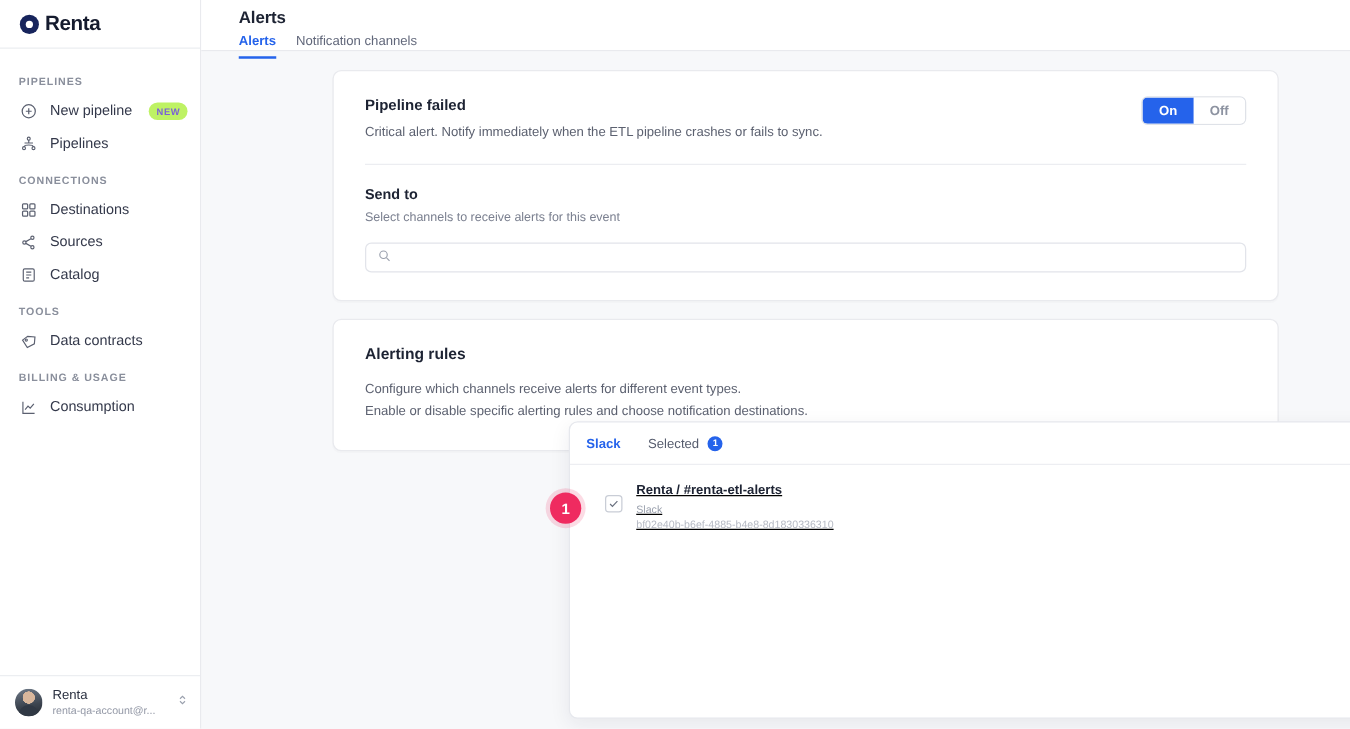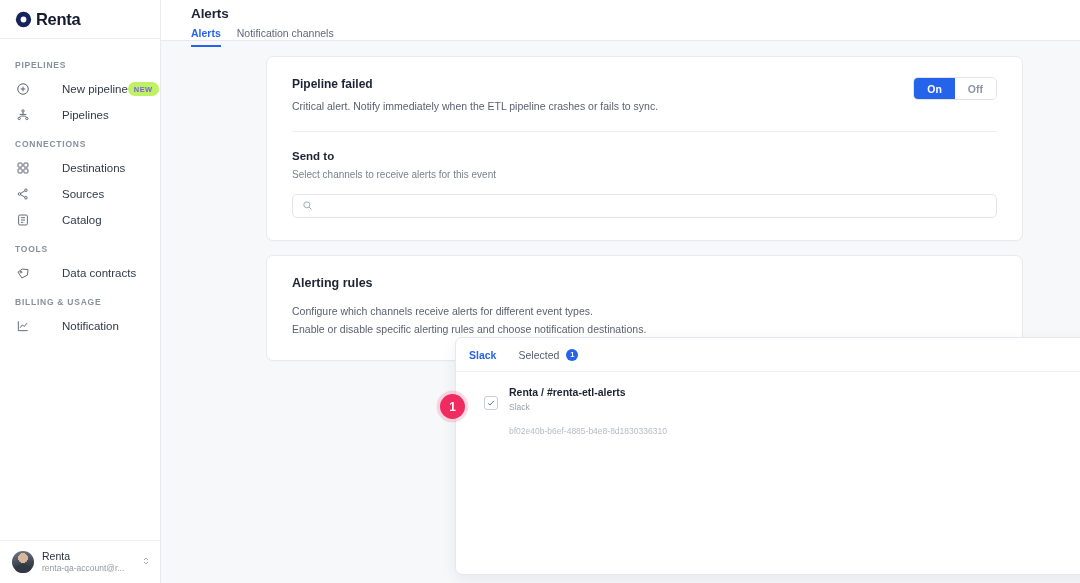--- a/index.html
+++ b/index.html
@@ -42,21 +42,21 @@
     height: 26px; padding: 0 10px 0 15px;
     cursor: pointer; position: relative;
   }
   .nav-ico {
     width: 15px; height: 15px; flex: 0 0 15px;
     margin-right: 10px;
     display: flex; align-items: center; justify-content: center;
     color: #5b6070;
   }
   .nav-ico svg { display: block; }
-  .nav-label { font-size: 11.5px; color: #33384a; white-space: nowrap; margin-left: 22px; }
+  .nav-label { font-size: 11.5px; color: #33384a; white-space: nowrap; }
   .badge-new {
     margin-left: auto;
     font-size: 7.5px; font-weight: 700; letter-spacing: 0.4px;
     color: #7b61d6; background: #bef264;
     border-radius: 7px; padding: 2.5px 6px 2px 6px;
   }
 
   .user-row {
     border-top: 1px solid #eceef1;
     height: 43px;
@@ -163,21 +163,21 @@
     display: inline-flex; align-items: center; justify-content: center; padding: 0 3px;
   }
   .panel-list { padding: 8px 0 0 0; }
   .chan-row { display: flex; align-items: flex-start; padding: 5px 14px 5px 28px; cursor: pointer; }
   .checkbox {
     width: 14px; height: 14px; flex: 0 0 14px; margin-top: 11px;
     border: 1px solid #c9cdd6; border-radius: 3px; background: #fff;
     display: flex; align-items: center; justify-content: center;
     color: #6b7280;
   }
-  .chan-meta { margin-left: 11px; }
+  .chan-meta { margin-left: 11px; text-decoration: underline; }
   .chan-name { font-size: 10.5px; font-weight: 700; color: #1d2333; line-height: 1.5; }
   .chan-type { font-size: 8.5px; color: #9aa0ad; line-height: 1.45; }
   .chan-id { font-size: 8.5px; color: #b6bac4; line-height: 1.45; }
 
   
   .step-marker {
     position: absolute; left: 279px; top: 394px;
     width: 25px; height: 25px; border-radius: 50%;
     background: #ef2b60; color: #fff;
     font-size: 12px; font-weight: 700;
@@ -274,21 +274,21 @@
       </div>
 
       <div class="nav-section">BILLING &amp; USAGE</div>
       <div class="nav-item">
         <span class="nav-ico">
           <svg width="14" height="14" viewBox="0 0 24 24" fill="none" stroke="currentColor" stroke-width="1.6">
             <path d="M4 4v16h16"></path>
               <path d="M7 15l4-5 3 3 5-6"></path>
           </svg>
         </span>
-        <span class="nav-label">Notification</span>
+        <span class="nav-label">Consumption</span>
       </div>
 
     </nav>
 
     <div class="user-row">
       <span class="avatar"></span>
       <span class="user-meta">
         <span class="user-name" style="display: block;">Renta</span>
         <span class="user-mail" style="display: block;">renta-qa-account@r...</span>
       </span>
@@ -367,21 +367,21 @@
       <div class="panel-list">
         <div class="chan-row">
           <span class="checkbox">
             <svg width="10" height="10" viewBox="0 0 24 24" fill="none" stroke="currentColor" stroke-width="2.4">
               <path d="M5 12.5l4.5 4.5L19 7"></path>
             </svg>
           </span>
           <span class="chan-meta">
             <span class="chan-name" style="display: block;">Renta / #renta-etl-alerts</span>
             <span class="chan-type" style="display: block;">Slack</span>
-            <span class="chan-id" style="display: block; margin-top: 12px;">bf02e40b-b6ef-4885-b4e8-8d1830336310</span>
+            <span class="chan-id" style="display: block;">bf02e40b-b6ef-4885-b4e8-8d1830336310</span>
           </span>
         </div>
       </div>
     </div>
 
     <div class="step-marker">1</div>
 
   </section>
 </div>
 

